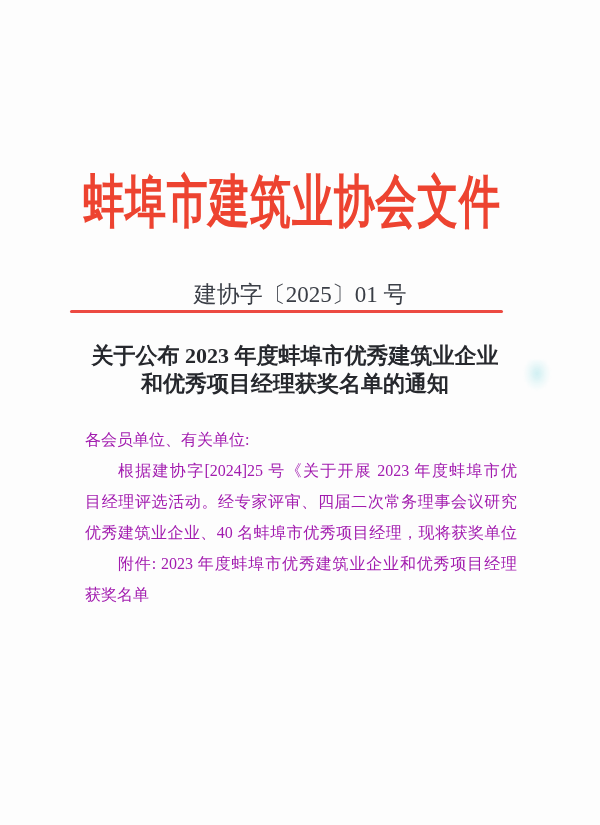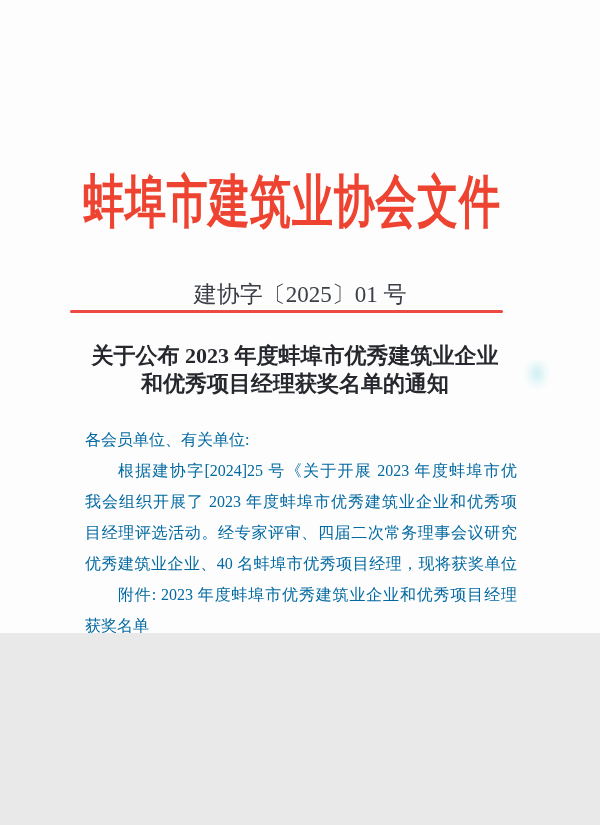--- a/index.html
+++ b/index.html
@@ -1,20 +1,20 @@
 <!DOCTYPE html>
 <html><head>
 <meta charset="utf-8">
 <style>
   * { margin: 0; padding: 0; box-sizing: border-box; }
   html, body { background: #e9e9e9; }
   .page {
     position: relative;
     width: 600px;
-    height: 633px;
+    height: 825px;
     margin: 0 auto;
     background: #fdfdfd;
     overflow: hidden;
     font-family: "Liberation Serif", "DejaVu Serif", serif;
   }
   
   .letterhead {
     position: absolute;
     top: 169px;
     left: -8px;
@@ -67,21 +67,21 @@
     white-space: nowrap;
   }
   
   .body-text {
     position: absolute;
     top: 424px;
     left: 85px;
     width: 432px;
     font-size: 16px;
     line-height: 31px;
-    color: #0369a1;
+    color: #a21caf;
   }
   .body-text .line {
     height: 31px;
     overflow: hidden;
     white-space: nowrap;
   }
   .body-text .line.justify {
     white-space: normal;
     text-align: justify;
     text-align-last: justify;
@@ -113,20 +113,19 @@
   <div class="smudge"></div>
 
   <div class="notice-title">
     <div>关于公布 2023 年度蚌埠市优秀建筑业企业</div>
     <div>和优秀项目经理获奖名单的通知</div>
   </div>
 
   <div class="body-text">
     <div class="line">各会员单位、有关单位:</div>
     <div class="line justify indent">根据建协字[2024]25 号《关于开展 2023 年度蚌埠市优</div>
-    <div class="line justify">我会组织开展了 2023 年度蚌埠市优秀建筑业企业和优秀项</div>
     <div class="line justify">目经理评选活动。经专家评审、四届二次常务理事会议研究</div>
     <div class="line justify">优秀建筑业企业、40 名蚌埠市优秀项目经理，现将获奖单位</div>
     <div class="line justify indent">附件: 2023 年度蚌埠市优秀建筑业企业和优秀项目经理</div>
     <div class="line">获奖名单</div>
   </div>
 
 </div>
 
 </body></html>

